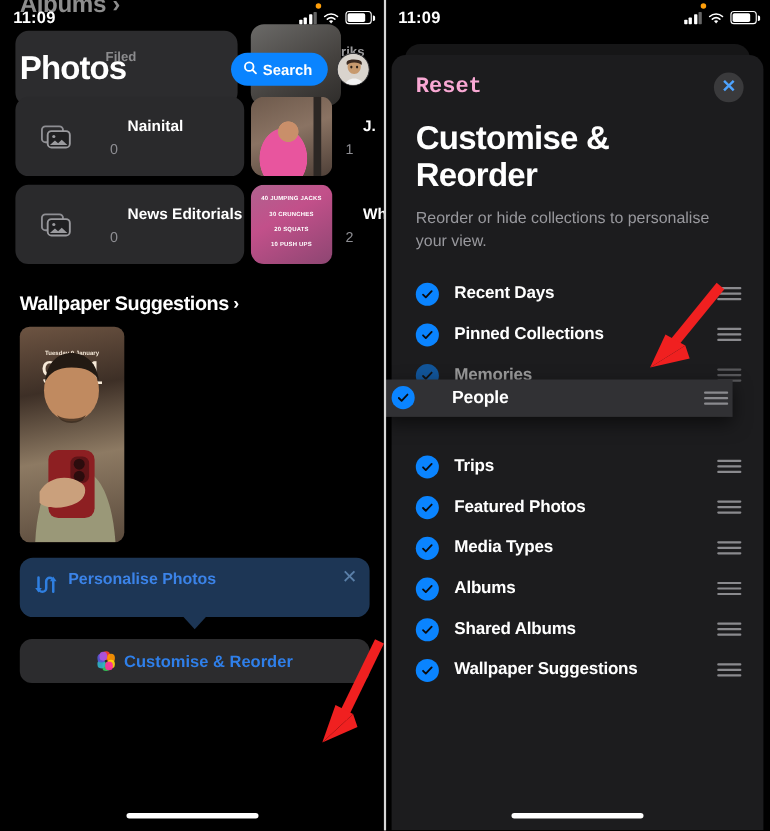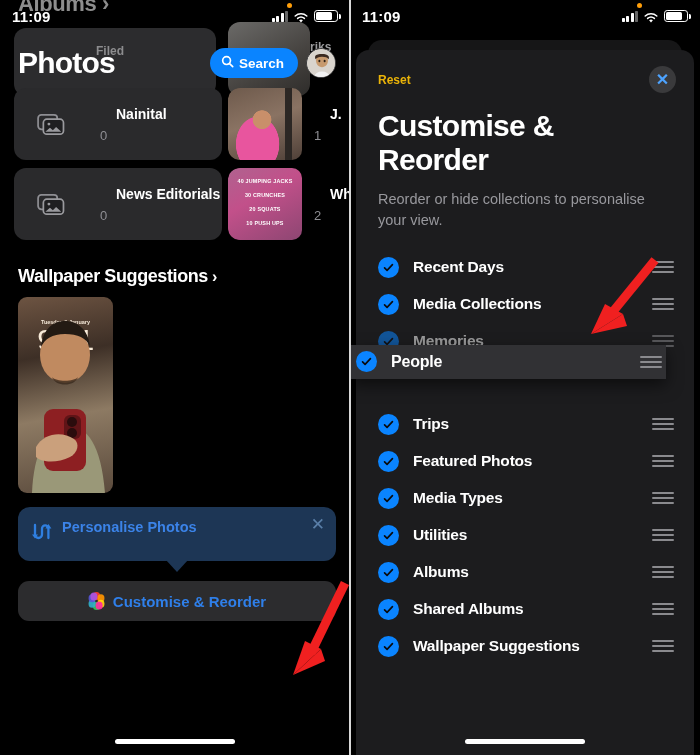--- a/index.html
+++ b/index.html
@@ -129,21 +129,21 @@
   .sheet-behind {
     position:absolute; left:18px; right:18px; top:40px; height:60px;
     background:#161617; border-radius:14px 14px 0 0;
   }
   .sheet {
     position:absolute; left:6px; right:6px; top:50px; bottom:0;
     background:#1c1c1e; border-radius:13px 13px 0 0;
     display:flex; flex-direction:column;
   }
   .sheet-top { display:flex; align-items:center; justify-content:space-between; padding:16px 18px 4px 22px; }
-  .reset-btn { color:#eab308; font-size:12px; font-weight:700; }
+  .reset-btn { color:#f9a8d4; font-size:20px; font-weight:700;font-family:Liberation Mono, monospace; }
   .close-circle {
     width:27px; height:27px; border-radius:50%; background:#3a3a3c;
     display:flex; align-items:center; justify-content:center;
     color:#4da3ff; font-size:16px; font-weight:800; line-height:1;
   }
   .sheet-title {
     padding:12px 60px 0 22px; color:#fff;
     font-size:30px; font-weight:800; line-height:1.14; letter-spacing:-0.7px;
   }
   .sheet-sub { padding:12px 34px 0 22px; color:#98989d; font-size:14.5px; line-height:1.42; }
@@ -401,21 +401,21 @@
               <span></span>
             </span>
         </div>
 
         <div class="crow">
           <span class="check">
               <svg viewBox="0 0 14 14" width="11" height="11">
                 <path d="M2 7.4l3.2 3.2L12 3.4" stroke="#0b0b0c" stroke-width="2.1" fill="none" stroke-linecap="round" stroke-linejoin="round"></path>
               </svg>
             </span>
-          <span class="crow-label">Media Collections</span>
+          <span class="crow-label">Pinned Collections</span>
           <span class="grip">
               <span></span>
               <span></span>
               <span></span>
             </span>
         </div>
 
         <div class="crow dimmed">
           <span class="check">
               <svg viewBox="0 0 14 14" width="11" height="11">
@@ -423,21 +423,21 @@
               </svg>
             </span>
           <span class="crow-label">Memories</span>
           <span class="grip">
               <span></span>
               <span></span>
               <span></span>
             </span>
         </div>
 
-        <div class="floating-row" style="top:96px;">
+        <div class="floating-row" style="top:96px;gap:20px;">
           <span class="check">
               <svg viewBox="0 0 14 14" width="11" height="11">
                 <path d="M2 7.4l3.2 3.2L12 3.4" stroke="#0b0b0c" stroke-width="2.1" fill="none" stroke-linecap="round" stroke-linejoin="round"></path>
               </svg>
             </span>
           <span class="crow-label">People</span>
           <span class="grip" style="margin-right:4px;">
               <span></span>
               <span></span>
               <span></span>
@@ -481,33 +481,20 @@
               </svg>
             </span>
           <span class="crow-label">Media Types</span>
           <span class="grip">
               <span></span>
               <span></span>
               <span></span>
             </span>
         </div>
 
-        <div class="crow">
-          <span class="check">
-              <svg viewBox="0 0 14 14" width="11" height="11">
-                <path d="M2 7.4l3.2 3.2L12 3.4" stroke="#0b0b0c" stroke-width="2.1" fill="none" stroke-linecap="round" stroke-linejoin="round"></path>
-              </svg>
-            </span>
-          <span class="crow-label">Utilities</span>
-          <span class="grip">
-              <span></span>
-              <span></span>
-              <span></span>
-            </span>
-        </div>
 
         <div class="crow">
           <span class="check">
               <svg viewBox="0 0 14 14" width="11" height="11">
                 <path d="M2 7.4l3.2 3.2L12 3.4" stroke="#0b0b0c" stroke-width="2.1" fill="none" stroke-linecap="round" stroke-linejoin="round"></path>
               </svg>
             </span>
           <span class="crow-label">Albums</span>
           <span class="grip">
               <span></span>

